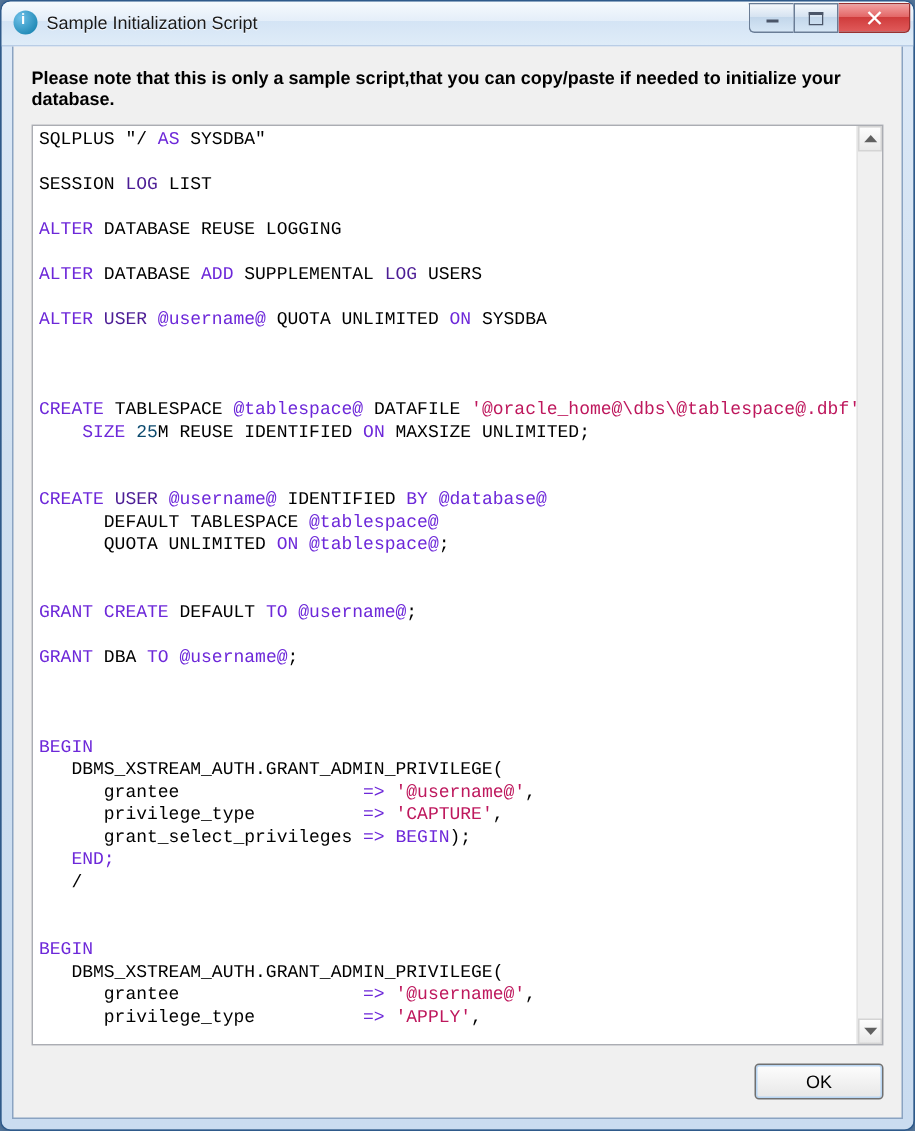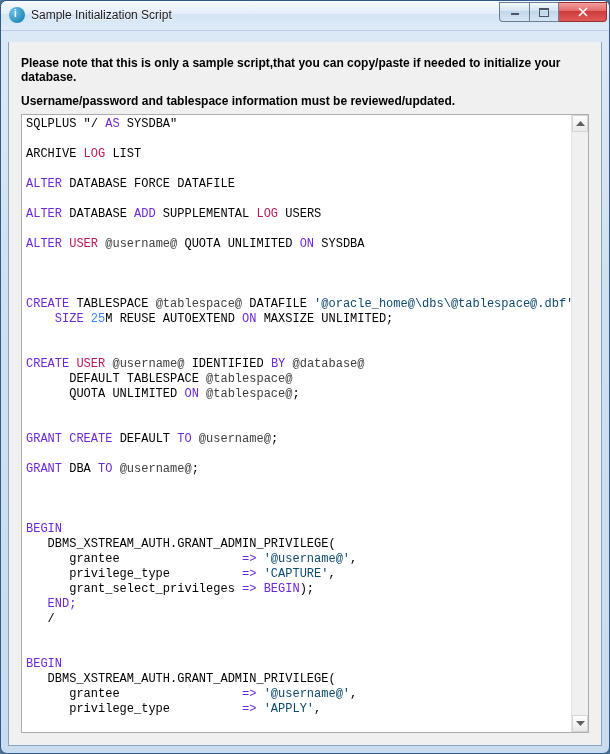--- a/index.html
+++ b/index.html
@@ -78,21 +78,21 @@
     border-radius: 0 0 4px 0;
     border-left: none;
     background: linear-gradient(#f2a0a0, #e36868 45%, #cf3b3b 46%, #e05a5a);
     color: #fff;
     border-color: #9a3030;
   }
   .win-btn svg { display:block; }
 
   .client {
     flex: 1;
-    margin: 11px 7px 7px 7px;
+    margin: 0 7px 7px 7px;
     background: #f0f0f0;
     border: 1px solid #8aa3c2;
     border-top: none;
     display: flex;
     flex-direction: column;
     padding: 10px 12px 12px 12px;
   }
   .note {
     color: #000;
     font-size: 12px;
@@ -152,24 +152,24 @@
     height: 24px;
     background: linear-gradient(#fdfdfd,#e7e7e7);
     border: 1px solid #707070;
     border-radius: 3px;
     font-size: 12px;
     color: #000;
     box-shadow: inset 0 0 0 1px #b9d6f3;
   }
 
   .kw   { color: #6d28d9; }
-  .kw2  { color: #be185d; }
-  .var  { color: #404040; }
-  .str  { color: #0c4a6e; }
-  .num  { color: #3b82f6; }
+  .kw2  { color: #4c1d95; }
+  .var  { color: #6d28d9; }
+  .str  { color: #be185d; }
+  .num  { color: #0c4a6e; }
 </style>
 </head>
 <body>
 
 <div class="window">
 
   <div class="titlebar">
     <div class="titlebar-icon"></div>
     <div class="titlebar-text">Sample Initialization Script</div>
     <div class="win-controls">
@@ -187,37 +187,36 @@
       <div class="win-btn close">
         <svg width="12" height="10">
             <path d="M2 1 L10 9 M10 1 L2 9" stroke="#fff" stroke-width="1.6"></path>
           </svg>
       </div>
     </div>
   </div>
 
   <div class="client">
     <div class="note">Please note that this is only a sample script,that you can copy/paste if needed to initialize your database.</div>
-    <div class="subnote">Username/password and tablespace information must be reviewed/updated.</div>
 
     <div class="code-wrap">
       <div class="code-area"><span>SQLPLUS "/ </span><span class="kw">AS</span><span> SYSDBA"</span>
 
-<span>ARCHIVE </span><span class="kw2">LOG</span><span> LIST</span>
-
-<span class="kw">ALTER</span><span> DATABASE FORCE DATAFILE</span>
+<span>SESSION </span><span class="kw2">LOG</span><span> LIST</span>
+
+<span class="kw">ALTER</span><span> DATABASE REUSE LOGGING</span>
 
 <span class="kw">ALTER</span><span> DATABASE </span><span class="kw">ADD</span><span> SUPPLEMENTAL </span><span class="kw2">LOG</span><span> USERS</span>
 
 <span class="kw">ALTER</span><span> </span><span class="kw2">USER</span><span> </span><span class="var">@username@</span><span> QUOTA UNLIMITED </span><span class="kw">ON</span><span> SYSDBA</span>
 
 
 
 <span class="kw">CREATE</span><span> TABLESPACE </span><span class="var">@tablespace@</span><span> DATAFILE </span><span class="str">'@oracle_home@\dbs\@tablespace@.dbf'</span>
-<span>    </span><span class="kw">SIZE</span><span> </span><span class="num">25</span><span>M REUSE AUTOEXTEND </span><span class="kw">ON</span><span> MAXSIZE UNLIMITED;</span>
+<span>    </span><span class="kw">SIZE</span><span> </span><span class="num">25</span><span>M REUSE IDENTIFIED </span><span class="kw">ON</span><span> MAXSIZE UNLIMITED;</span>
 
 
 <span class="kw">CREATE</span><span> </span><span class="kw2">USER</span><span> </span><span class="var">@username@</span><span> IDENTIFIED </span><span class="kw">BY</span><span> </span><span class="var">@database@</span>
 <span>      DEFAULT TABLESPACE </span><span class="var">@tablespace@</span>
 <span>      QUOTA UNLIMITED </span><span class="kw">ON</span><span> </span><span class="var">@tablespace@</span><span>;</span>
 
 
 <span class="kw">GRANT</span><span> </span><span class="kw">CREATE</span><span> DEFAULT </span><span class="kw">TO</span><span> </span><span class="var">@username@</span><span>;</span>
 
 <span class="kw">GRANT</span><span> DBA </span><span class="kw">TO</span><span> </span><span class="var">@username@</span><span>;</span>
@@ -247,15 +246,18 @@
             </svg>
         </div>
         <div class="scroll-arrow down">
           <svg width="9" height="5">
               <path d="M0 0 L9 0 L4.5 5 Z" fill="#606060"></path>
             </svg>
         </div>
       </div>
     </div>
 
+    <div class="btn-row">
+      <button class="ok-btn">OK</button>
+    </div>
   </div>
 
 </div>
 
 </body></html>

